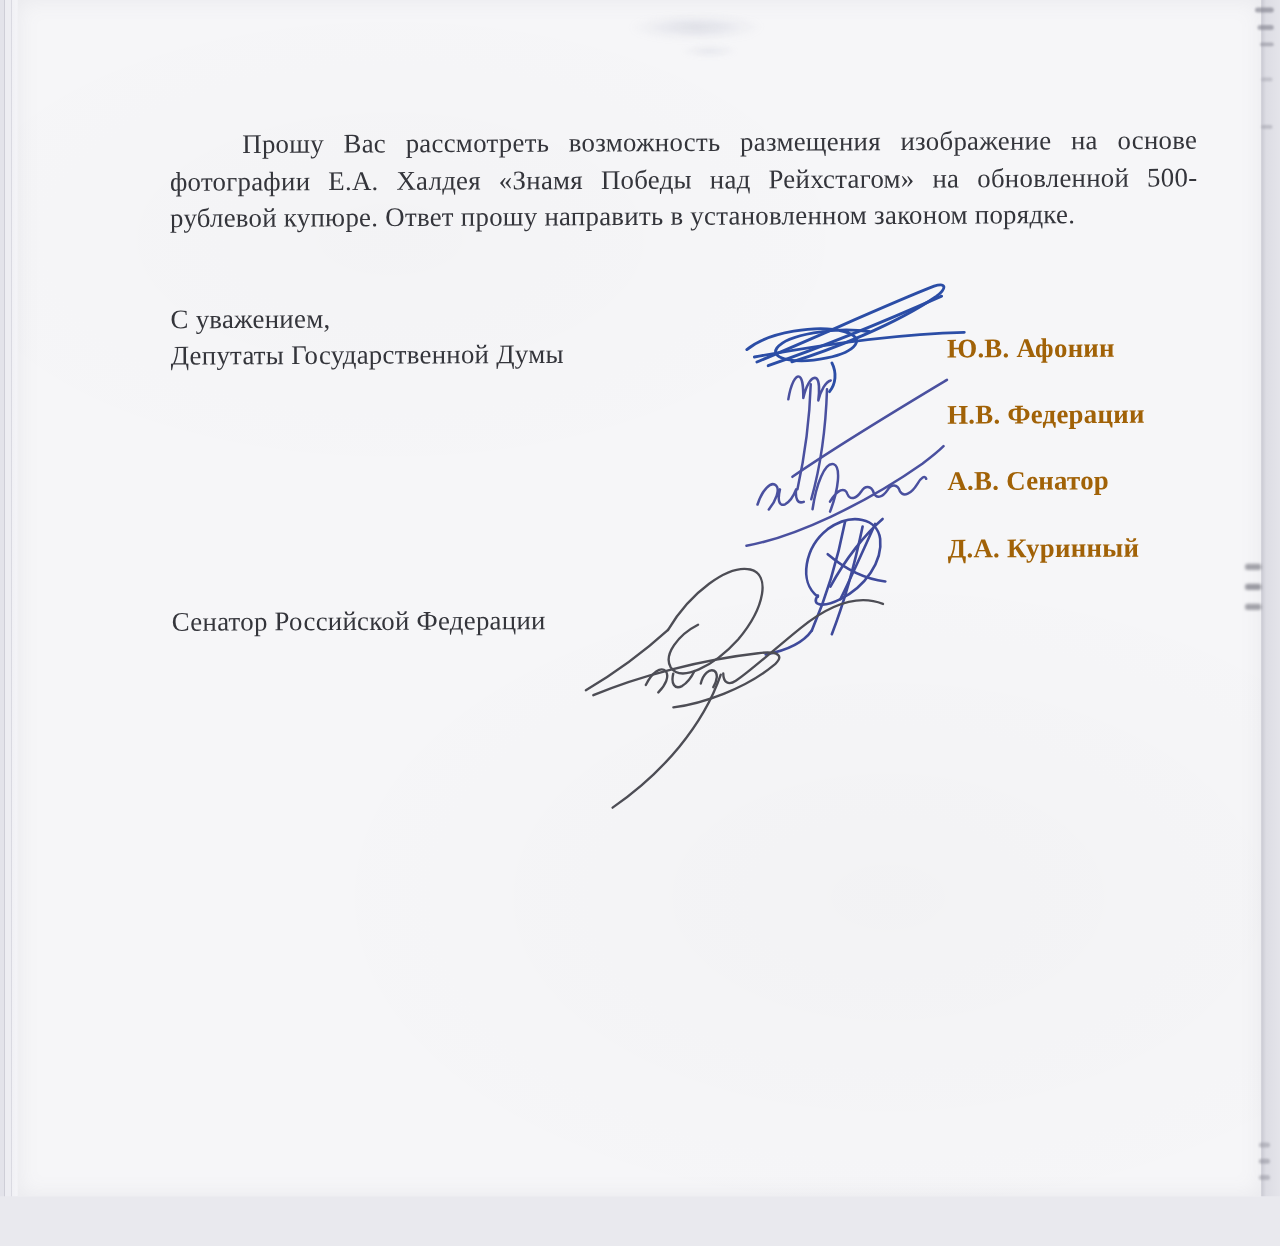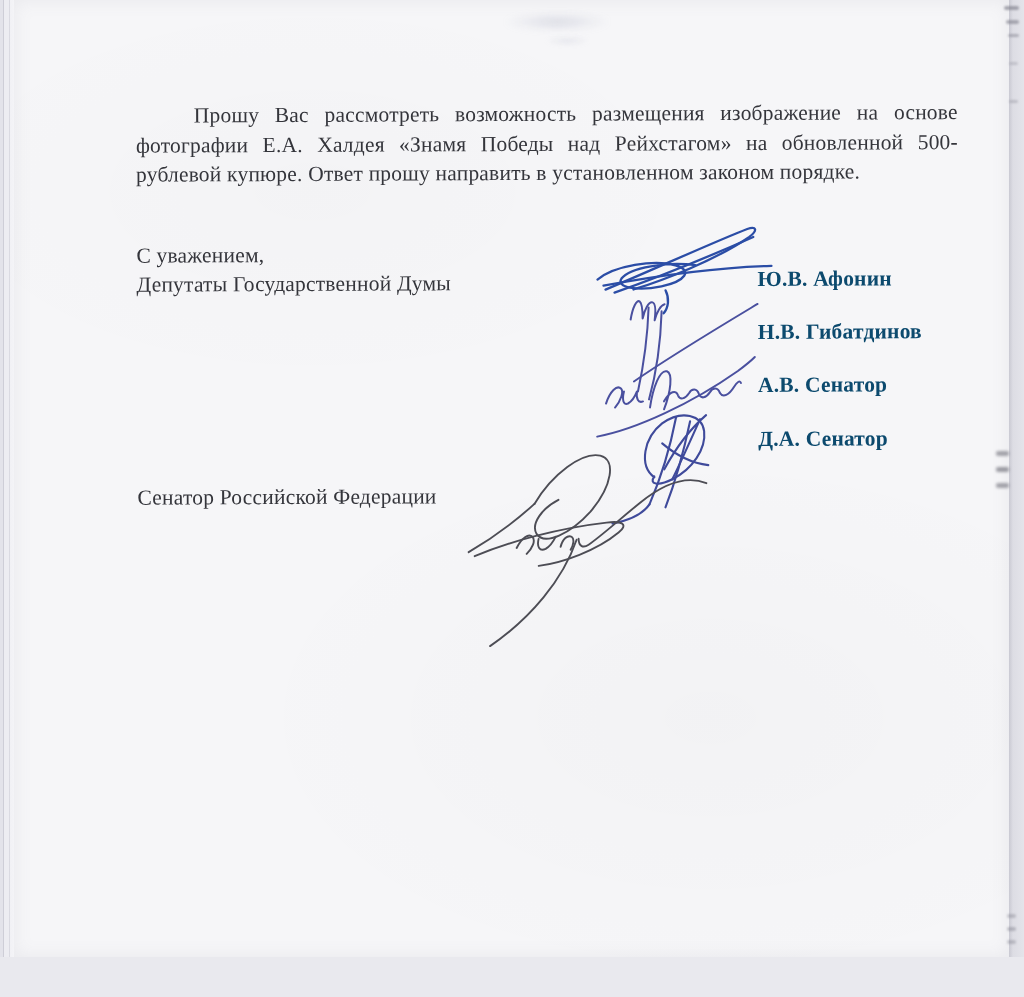--- a/index.html
+++ b/index.html
@@ -43,21 +43,21 @@
   .paragraph { position: absolute; left: 137px; top: 100px; width: 822px; }
   .paragraph .line { line-height: 29.5px; white-space: nowrap; }
   .paragraph .line.justify { white-space: normal; text-align: justify; text-align-last: justify; }
   .paragraph .line.indent { text-indent: 58px; }
 
   .salutation-block { position: absolute; left: 137px; top: 240px; }
   .salutation-block div { line-height: 29px; }
 
   .senator-title { position: absolute; left: 137px; top: 484px; }
 
-  .signatory-name { position: absolute; left: 758px; font-weight: bold; white-space: nowrap; color: #0c4a6e; }
+  .signatory-name { position: absolute; left: 758px; font-weight: bold; white-space: nowrap; color: #a16207; }
   .name-0 { top: 268px; }
   .name-1 { top: 321px; }
   .name-2 { top: 374px; }
   .name-3 { top: 428px; }
   .name-4 { top: 484px; }
 
   .signatures-layer { position: absolute; left: 0; top: 0; width: 1024px; height: 997px; }
   .signatures-layer path { fill: none; stroke-linecap: round; stroke-linejoin: round; }
 
   
@@ -107,23 +107,23 @@
     </div>
 
     <div class="salutation-block body-text">
       <div>С уважением,</div>
       <div>Депутаты Государственной Думы</div>
     </div>
 
     <div class="senator-title body-text">Сенатор Российской Федерации</div>
 
     <div class="signatory-name body-text name-0">Ю.В. Афонин</div>
-    <div class="signatory-name body-text name-1">Н.В. Гибатдинов</div>
+    <div class="signatory-name body-text name-1">Н.В. Федерации</div>
     <div class="signatory-name body-text name-2">А.В. Сенатор</div>
-    <div class="signatory-name body-text name-3">Д.А. Сенатор</div>
+    <div class="signatory-name body-text name-3">Д.А. Куринный</div>
 
     <svg class="signatures-layer" viewBox="0 0 1024 997">
 
       <g stroke-width="2.3" stroke="#2b4da6">
         <path d="M 598 280 C 615 266, 655 260, 676 266 C 694 271, 686 282, 662 287 C 638 292, 616 288, 622 279 C 630 268, 668 262, 696 266"></path>
         <path d="M 606 290 C 650 272, 714 243, 748 230 C 757 227, 759 231, 750 238 C 716 261, 664 281, 634 290"></path>
         <path d="M 615 293 C 662 277, 722 252, 754 238"></path>
         <path d="M 604 286 C 660 276, 724 268, 772 267"></path>
         <path d="M 666 291 C 670 299, 669 308, 664 314"></path>
       </g>

